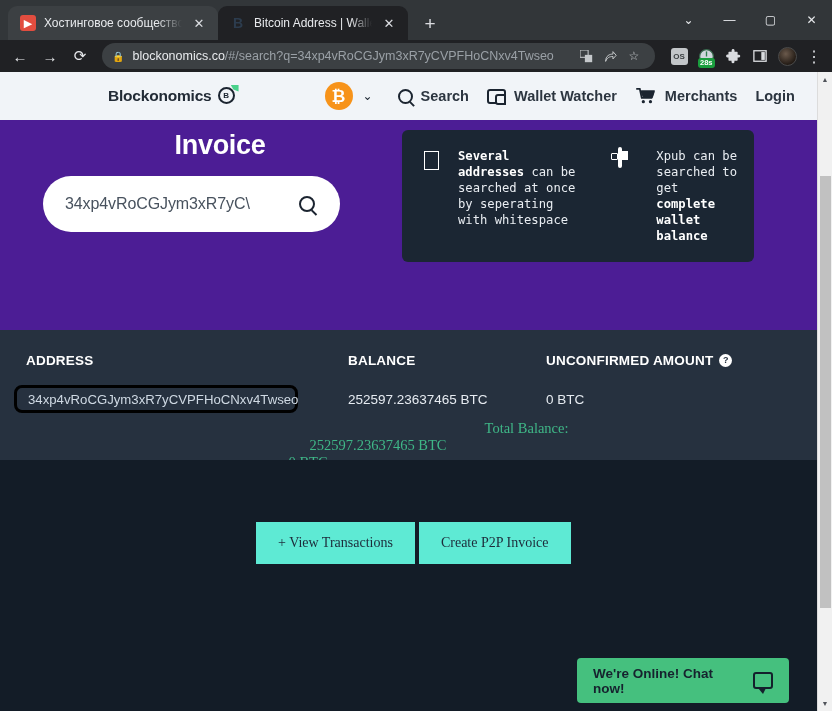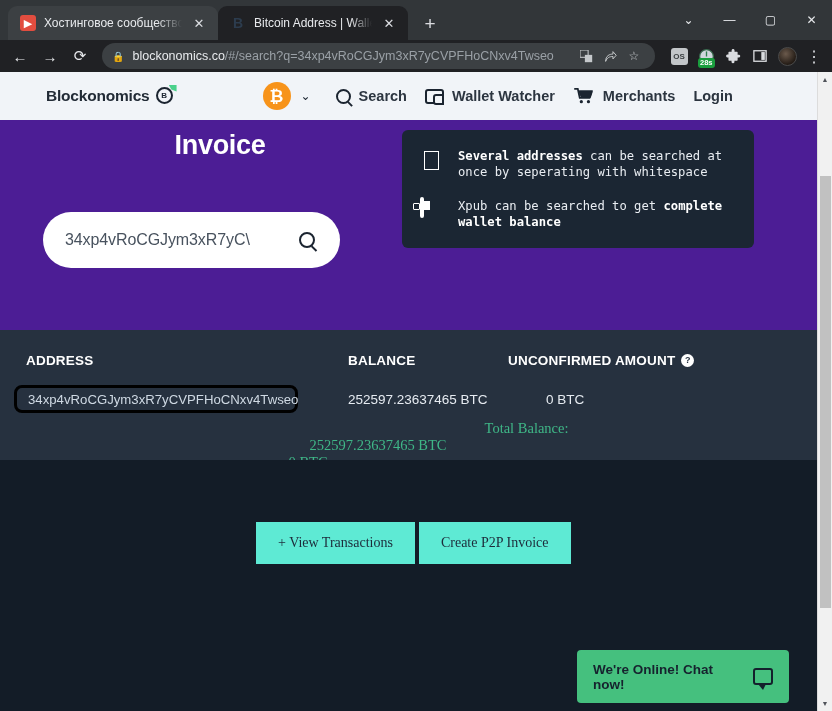--- a/index.html
+++ b/index.html
@@ -99,21 +99,21 @@
     background: #131c27; overflow: hidden;
   }
   .page { width: 817px; height: 639px; position: relative; }
 
   .sitenav {
     height: 48px; background: #f1f4f8;
     display: flex; align-items: center; gap: 0;
   }
   .brand {
     display: flex; align-items: center; gap: 6px;
-    margin-left: 46px; font-size: 15.5px; font-weight: 700;
+    margin-left: 108px; font-size: 15.5px; font-weight: 700;
     color: #222b36; letter-spacing: -0.2px;
   }
   .brand-mark { position: relative; width: 19px; height: 19px; }
   .brand-circle {
     width: 17px; height: 17px; border-radius: 50%;
     border: 2.2px solid #1b2430; display: flex;
     align-items: center; justify-content: center;
     font-size: 8px; font-weight: 700; color: #1b2430;
   }
   .brand-flag {
@@ -153,39 +153,39 @@
   }
   .cart-ico { width: 22px; height: 16px; position: relative; }
 
   
   .hero { background: #4c1d95; padding-top: 10px; height: 210px; position: relative; }
   .hero-title {
     text-align: center; color: #fff; font-size: 27px; font-weight: 700;
     width: 400px; margin-left: 20px; letter-spacing: -0.3px;
   }
   .searchwrap {
-    margin: 51px 0 0 43px; width: 297px; height: 56px;
+    margin: 15px 0 0 43px; width: 297px; height: 56px;
     background: #fff; border-radius: 28px;
     display: flex; align-items: center; padding: 0 20px 0 22px;
   }
   .search-val {
     flex: 1 1 auto; font-size: 16px; color: #48525e;
     white-space: nowrap; overflow: hidden; letter-spacing: -0.1px;
   }
   .search-btn { flex: 0 0 auto; width: 26px; display: flex; justify-content: center; }
   .mag-dark { width: 16px; height: 16px; border: 2.2px solid #1b2430; border-radius: 50%; position: relative; }
   .mag-dark::after {
     content: ""; position: absolute; width: 2.2px; height: 7px;
     background: #1b2430; right: -2px; bottom: -6px; transform: rotate(-45deg);
   }
 
   .tips {
     position: absolute; left: 402px; top: 10px; width: 352px;
     background: #1b2633; border-radius: 6px; padding: 18px 16px 18px 18px;
-    display: flex; flex-direction: column; gap: 18px;
+    display: flex; flex-direction: row; gap: 36px;
   }
   .tip { display: flex; gap: 14px; align-items: flex-start; }
   .tip-ico { flex: 0 0 24px; height: 26px; position: relative; margin-top: 1px; }
   .stack-ico, .stack-ico::before, .stack-ico::after {
     position: absolute; border: 1.6px solid #fff; background: #1b2633;
   }
   .stack-ico { width: 15px; height: 19px; left: 4px; top: 2px; }
   .stack-ico::before { content:""; width: 15px; height: 19px; left: 2px; top: 2px; z-index: -1; }
   .stack-ico::after { content:""; width: 15px; height: 19px; left: 4px; top: 4px; z-index: -2; }
   .xpub-ico {
@@ -210,21 +210,21 @@
   .results { background: #26313f; padding: 0 0 0 0; }
   .thead {
     display: flex; align-items: center; height: 48px;
     padding-top: 12px;
   }
   .th {
     font-size: 13.5px; font-weight: 700; color: #ffffff;
     letter-spacing: 0.2px; display: flex; align-items: center; gap: 6px;
   }
   .c1 { width: 348px; padding-left: 26px; }
-  .c2 { width: 160px; }
+  .c2 { width: 198px; }
   .c3 { width: 240px; align-items: center; }
   .help-ico {
     width: 13px; height: 13px; border-radius: 50%; background: #fff;
     color: #26313f; font-size: 9px; font-weight: 700;
     display: flex; align-items: center; justify-content: center;
   }
   .trow { display: flex; align-items: center; height: 42px; }
   .addr-chip {
     margin-left: 14px; width: 284px; height: 28px;
     border: 3px solid #000; border-radius: 8px;
@@ -249,21 +249,21 @@
   .btnrow { position: absolute; left: 256px; top: 62px; display: flex; gap: 4px; }
   .gbtn {
     background: #5eead4; color: #1d2b3a; border: none;
     font-size: 14px; height: 42px; padding: 0 22px;
     font-family: "Liberation Serif", serif;
   }
 
   
   .chat {
     position: absolute; right: 28px; bottom: 8px;
-    width: 212px; height: 53px; background: #45c07e;
+    width: 212px; height: 45px; background: #45c07e;
     border-radius: 4px; display: flex; align-items: center;
     padding: 0 16px; gap: 10px;
   }
   .chat-txt { flex: 1 1 auto; font-size: 13.5px; font-weight: 700; color: #16222e; }
   .bubble {
     width: 20px; height: 17px; border: 2.4px solid #14202c;
     border-radius: 3px; position: relative;
   }
   .bubble::after {
     content: ""; position: absolute; left: 3px; bottom: -7px;

